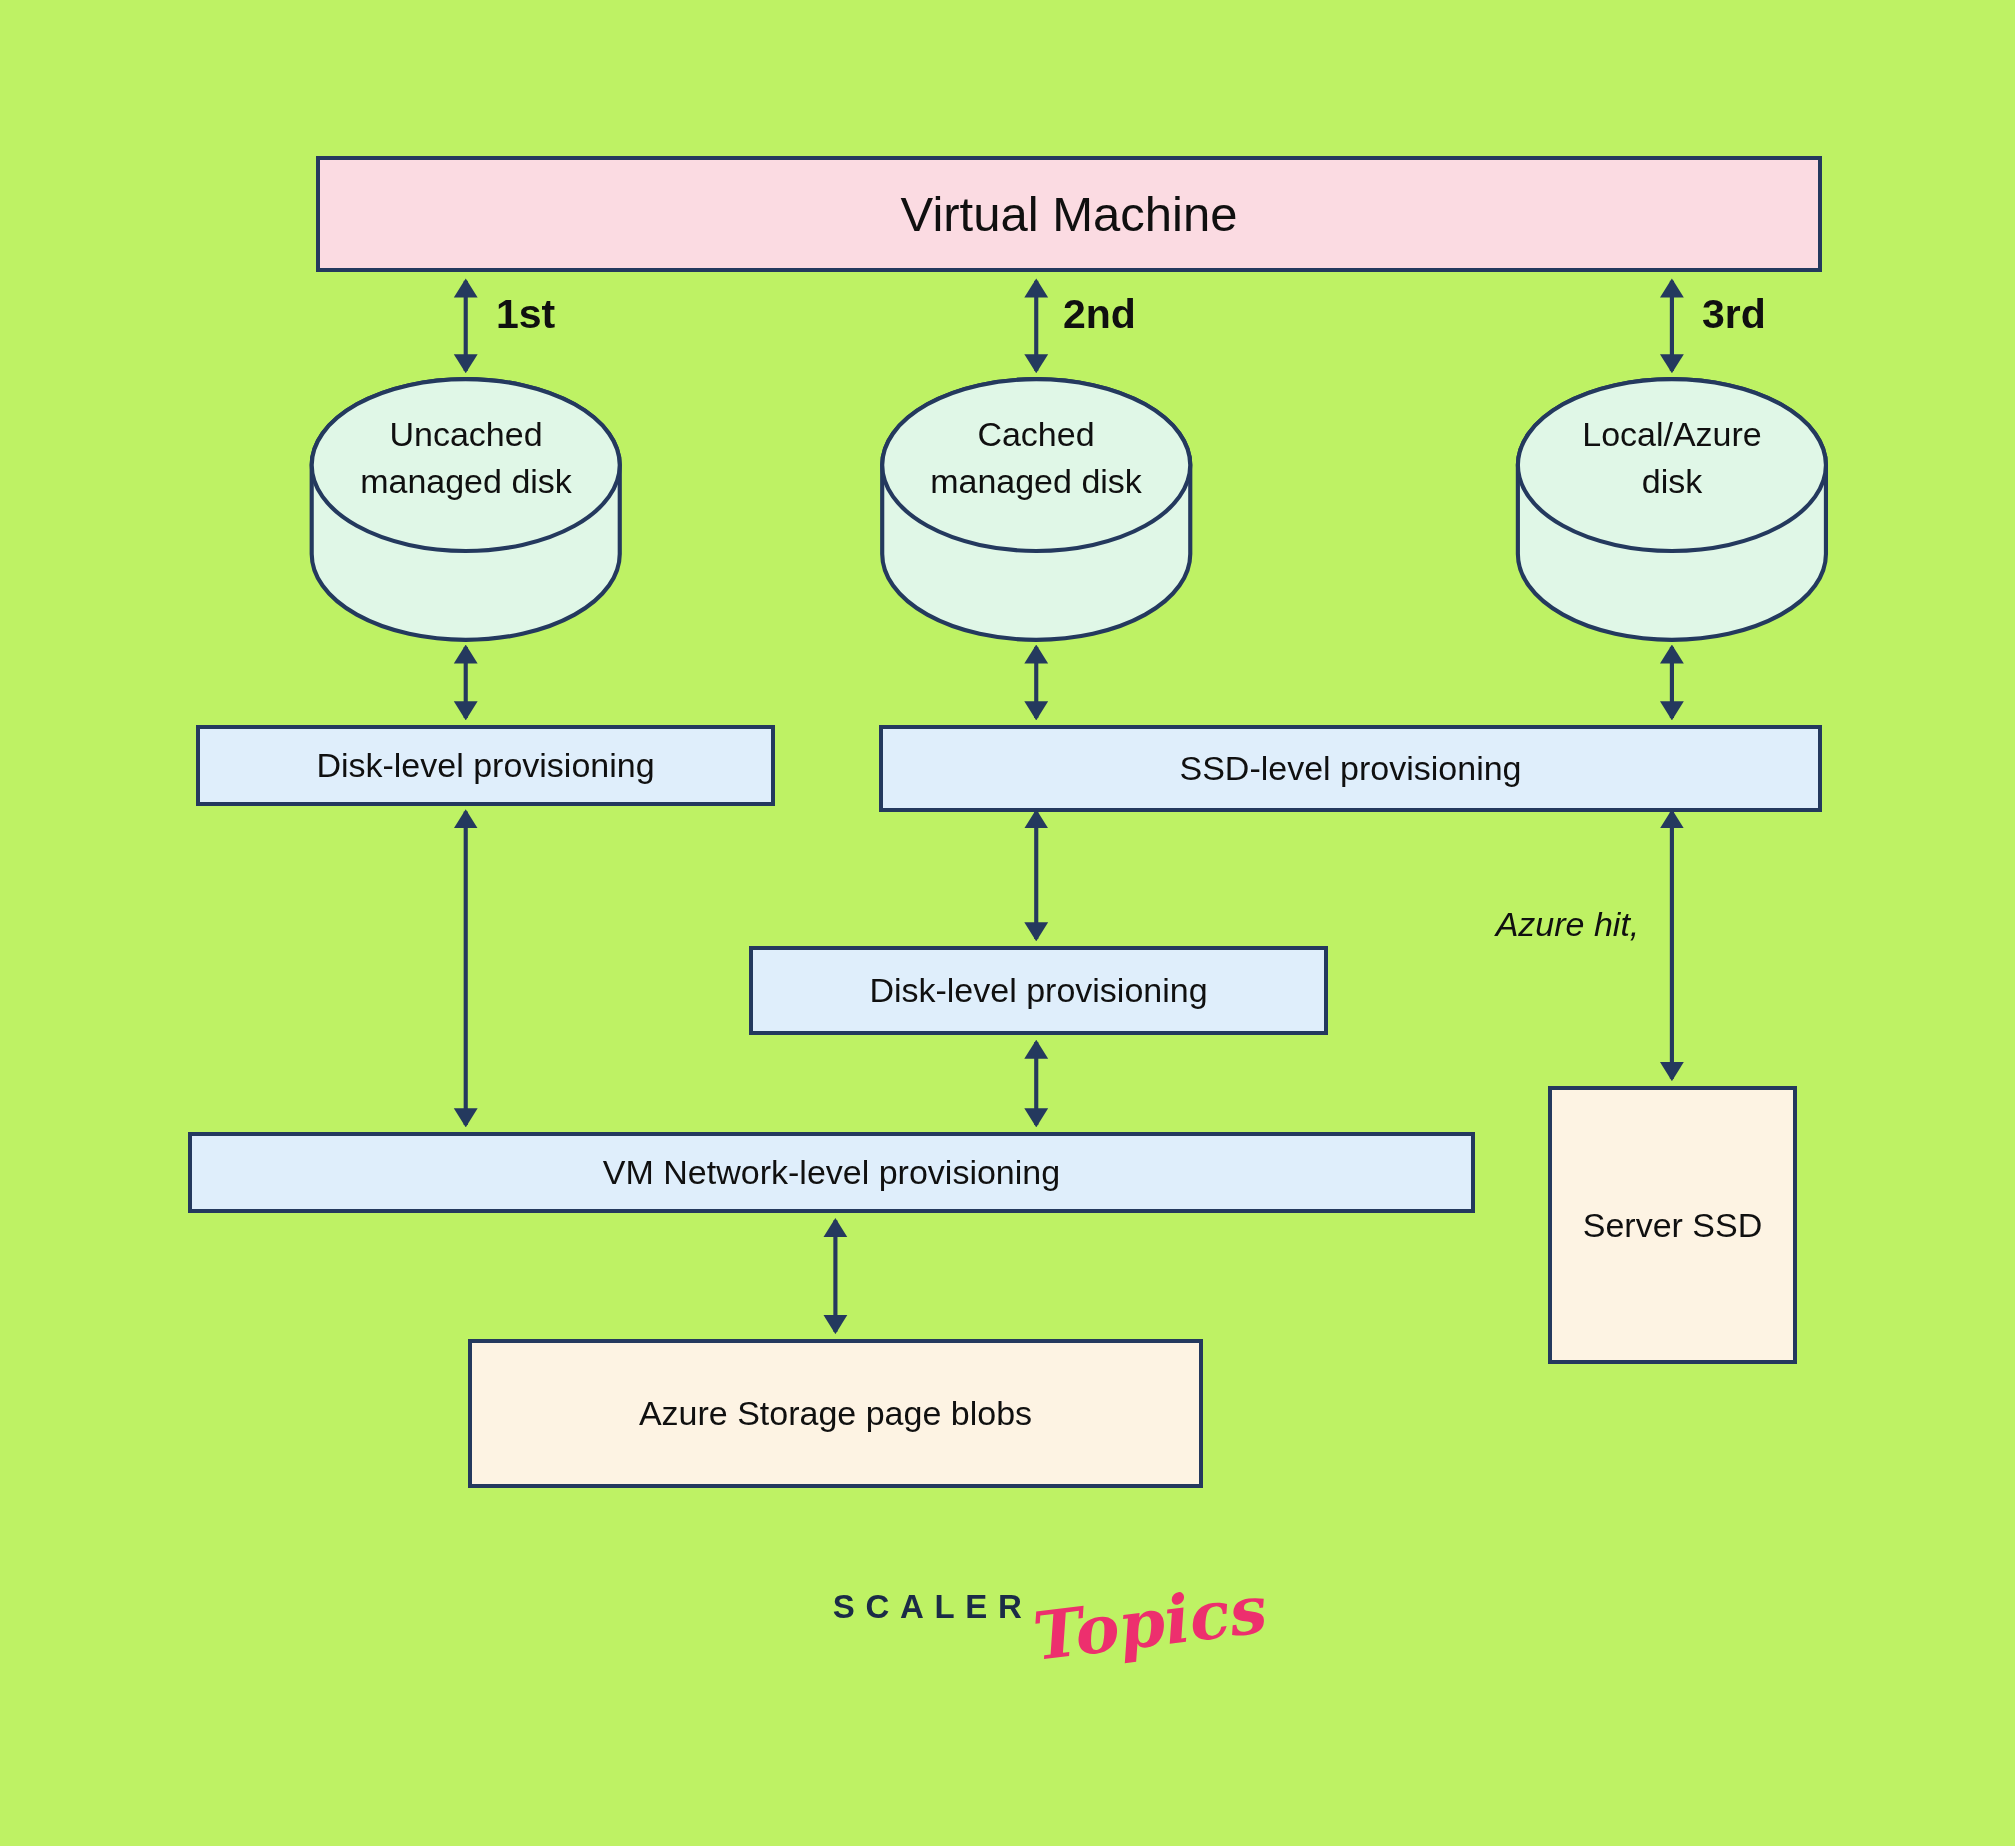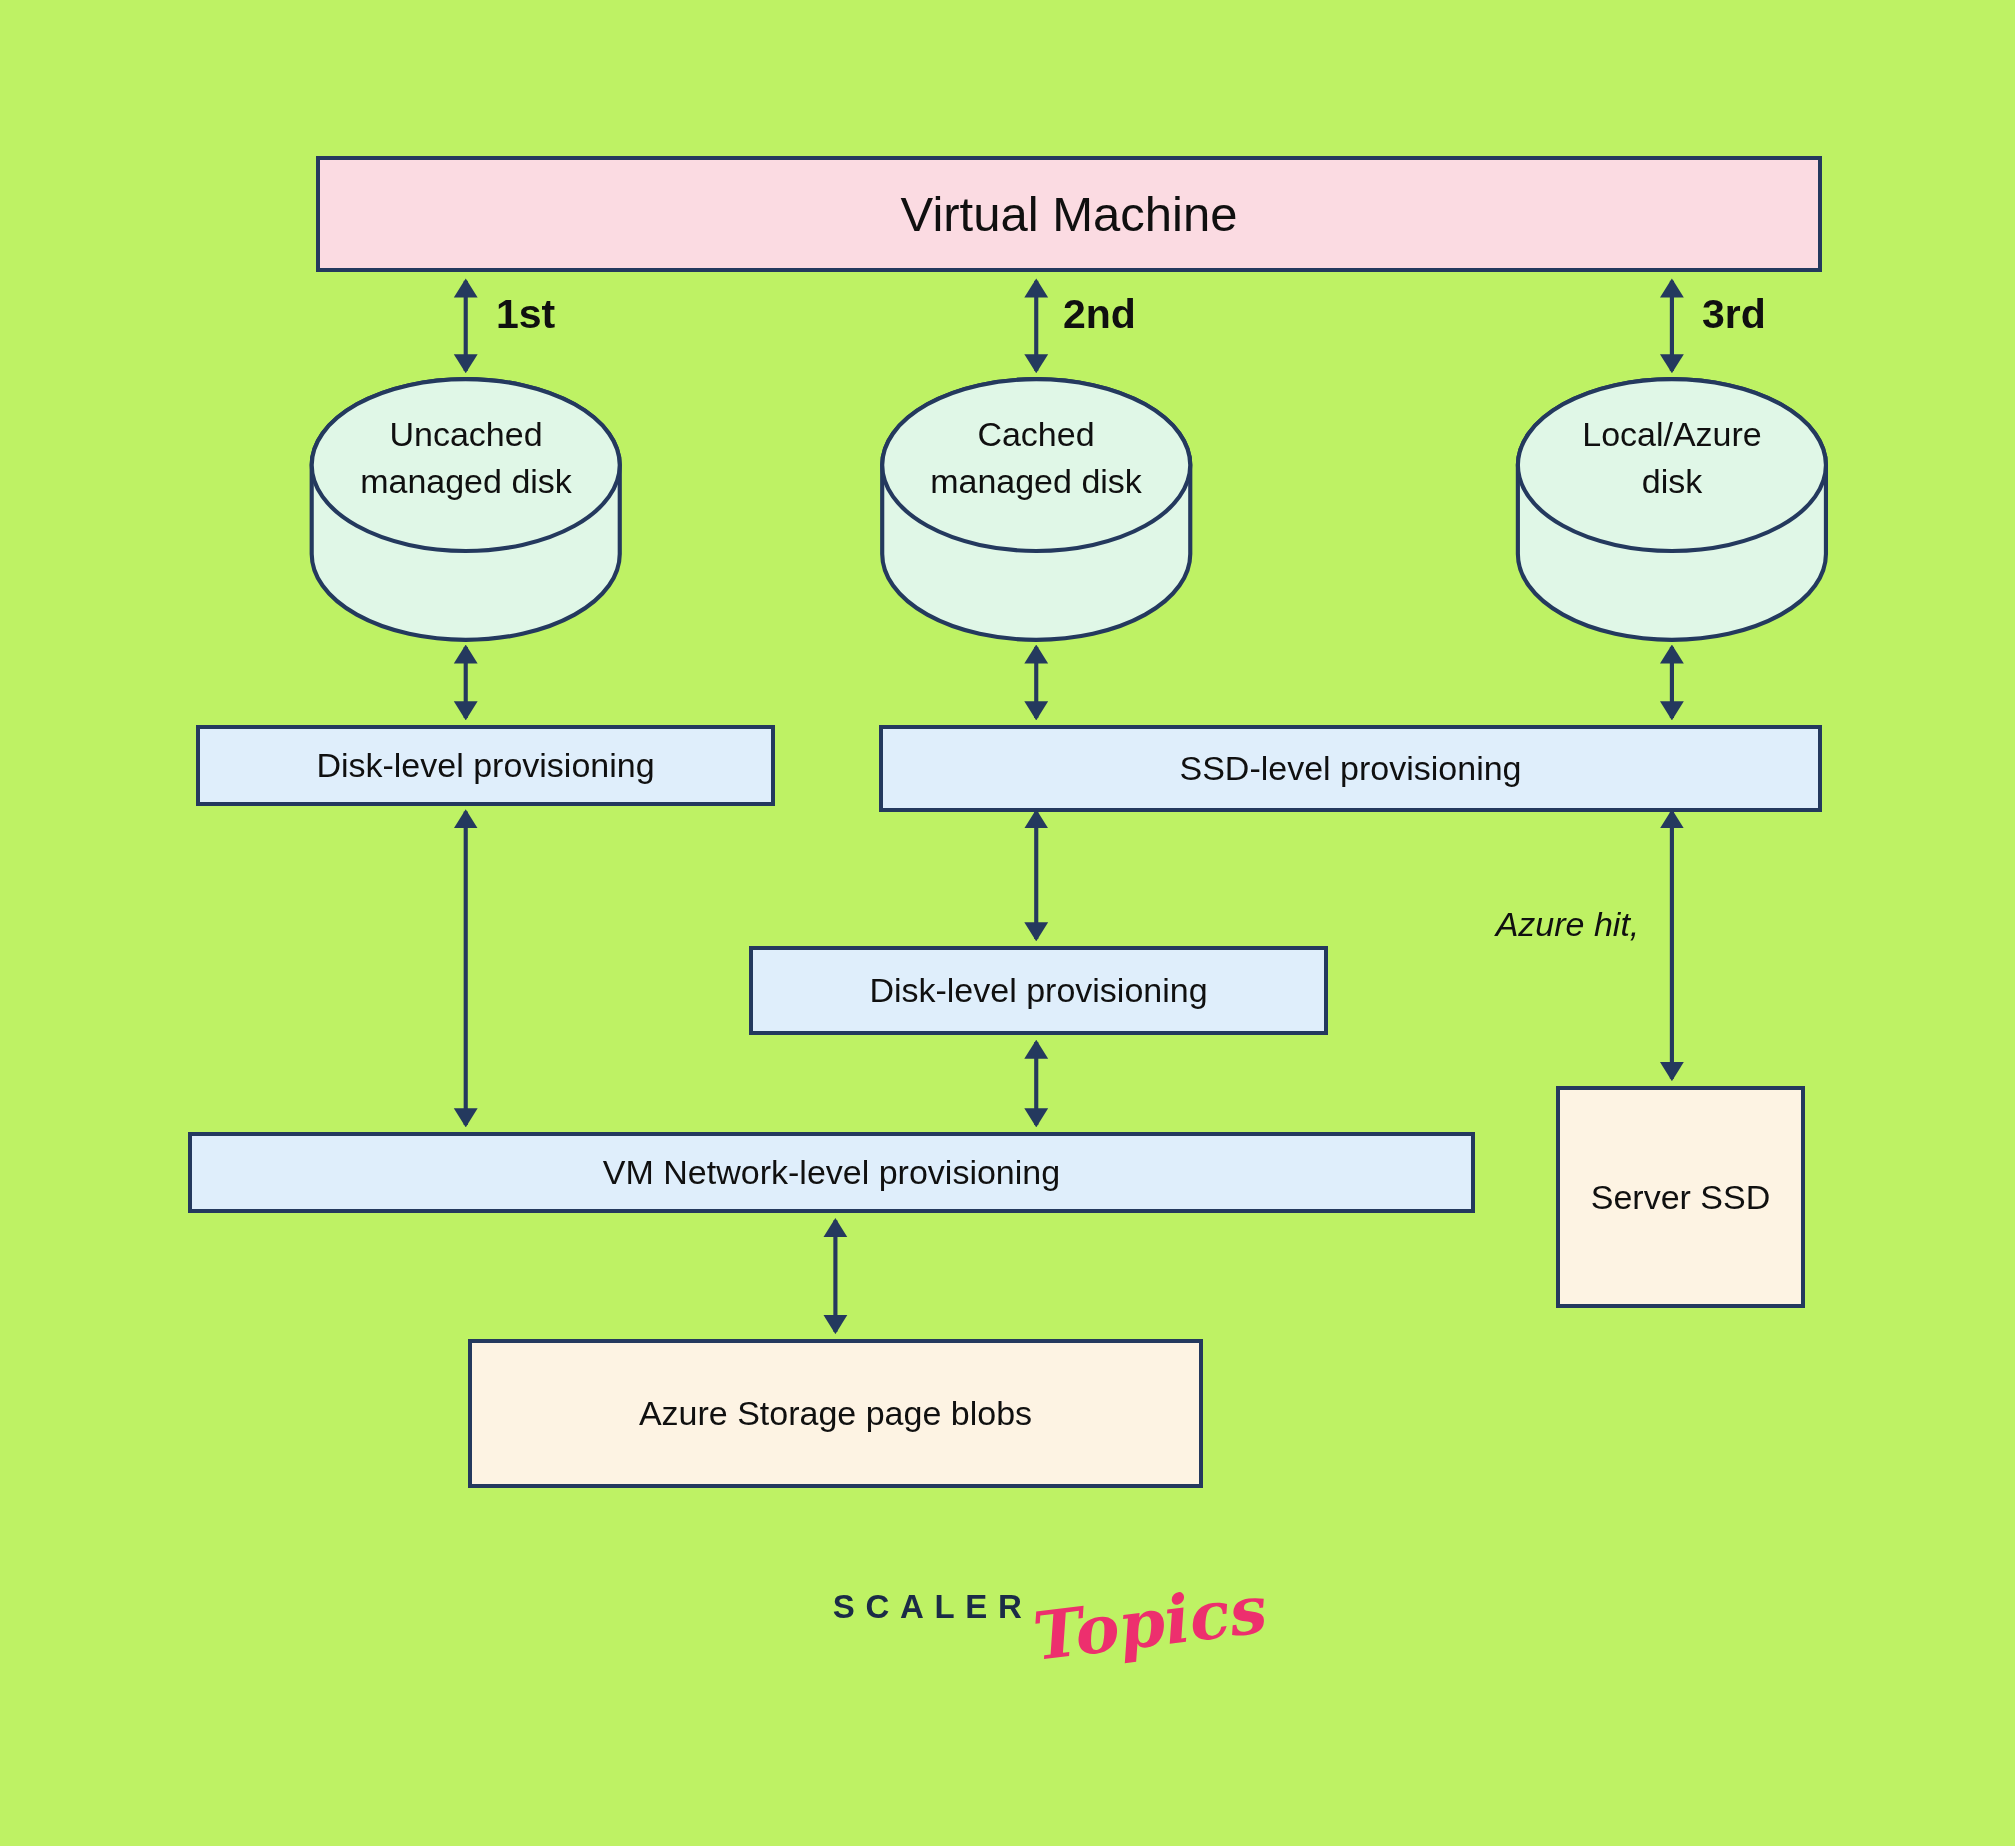--- a/index.html
+++ b/index.html
@@ -134,21 +134,21 @@
   </div>
 
   <div class="note" style="left:1360px;top:899px;width:415px;">
     <span style="display:block;">Azure hit,</span>
   </div>
 
   <div class="box fill-blue" style="left:749px;top:946px;width:579px;height:89px;">
     <span class="box-label">Disk-level provisioning</span>
   </div>
 
-  <div class="box fill-cream" style="left:1548px;top:1086px;width:249px;height:222px;margin-left:8px;">
+  <div class="box fill-cream" style="left:1548px;top:1086px;width:249px;height:278px;">
     <span class="box-label">Server SSD</span>
   </div>
 
   <div class="box fill-blue" style="left:188px;top:1132px;width:1287px;height:81px;">
     <span class="box-label">VM Network-level provisioning</span>
   </div>
 
   <div class="box fill-cream" style="left:468px;top:1339px;width:735px;height:149px;">
     <span class="box-label">Azure Storage page blobs</span>
   </div>

